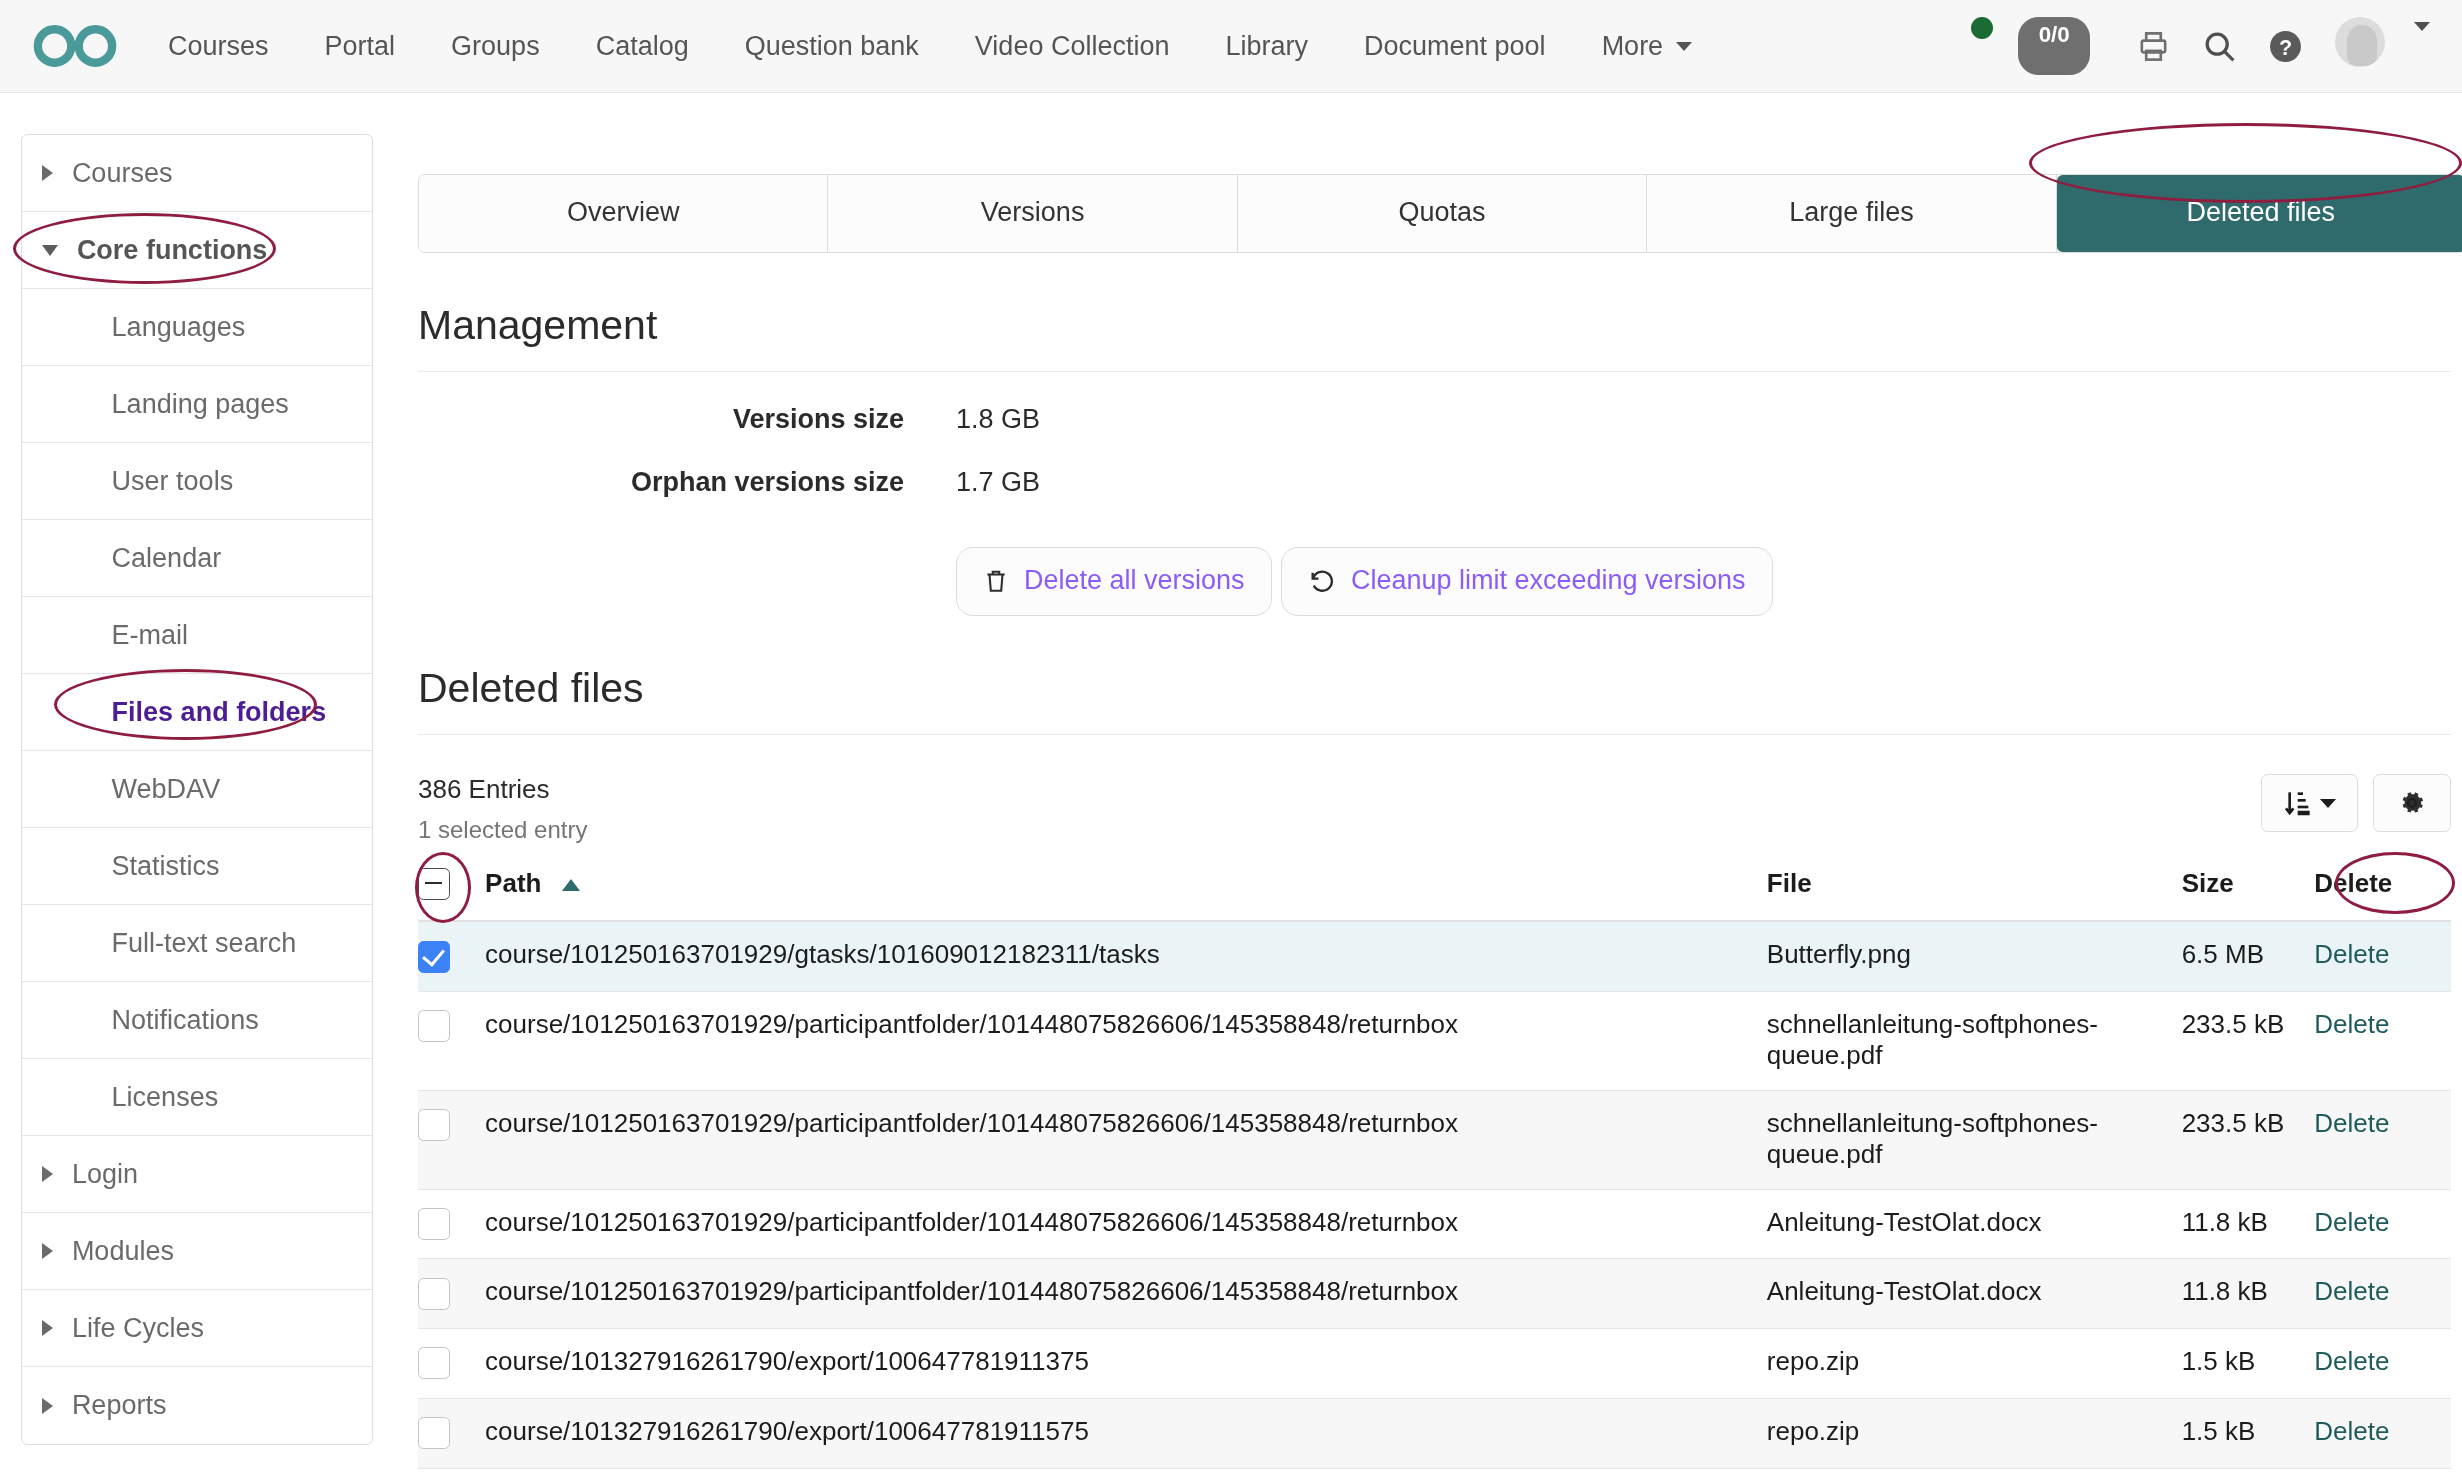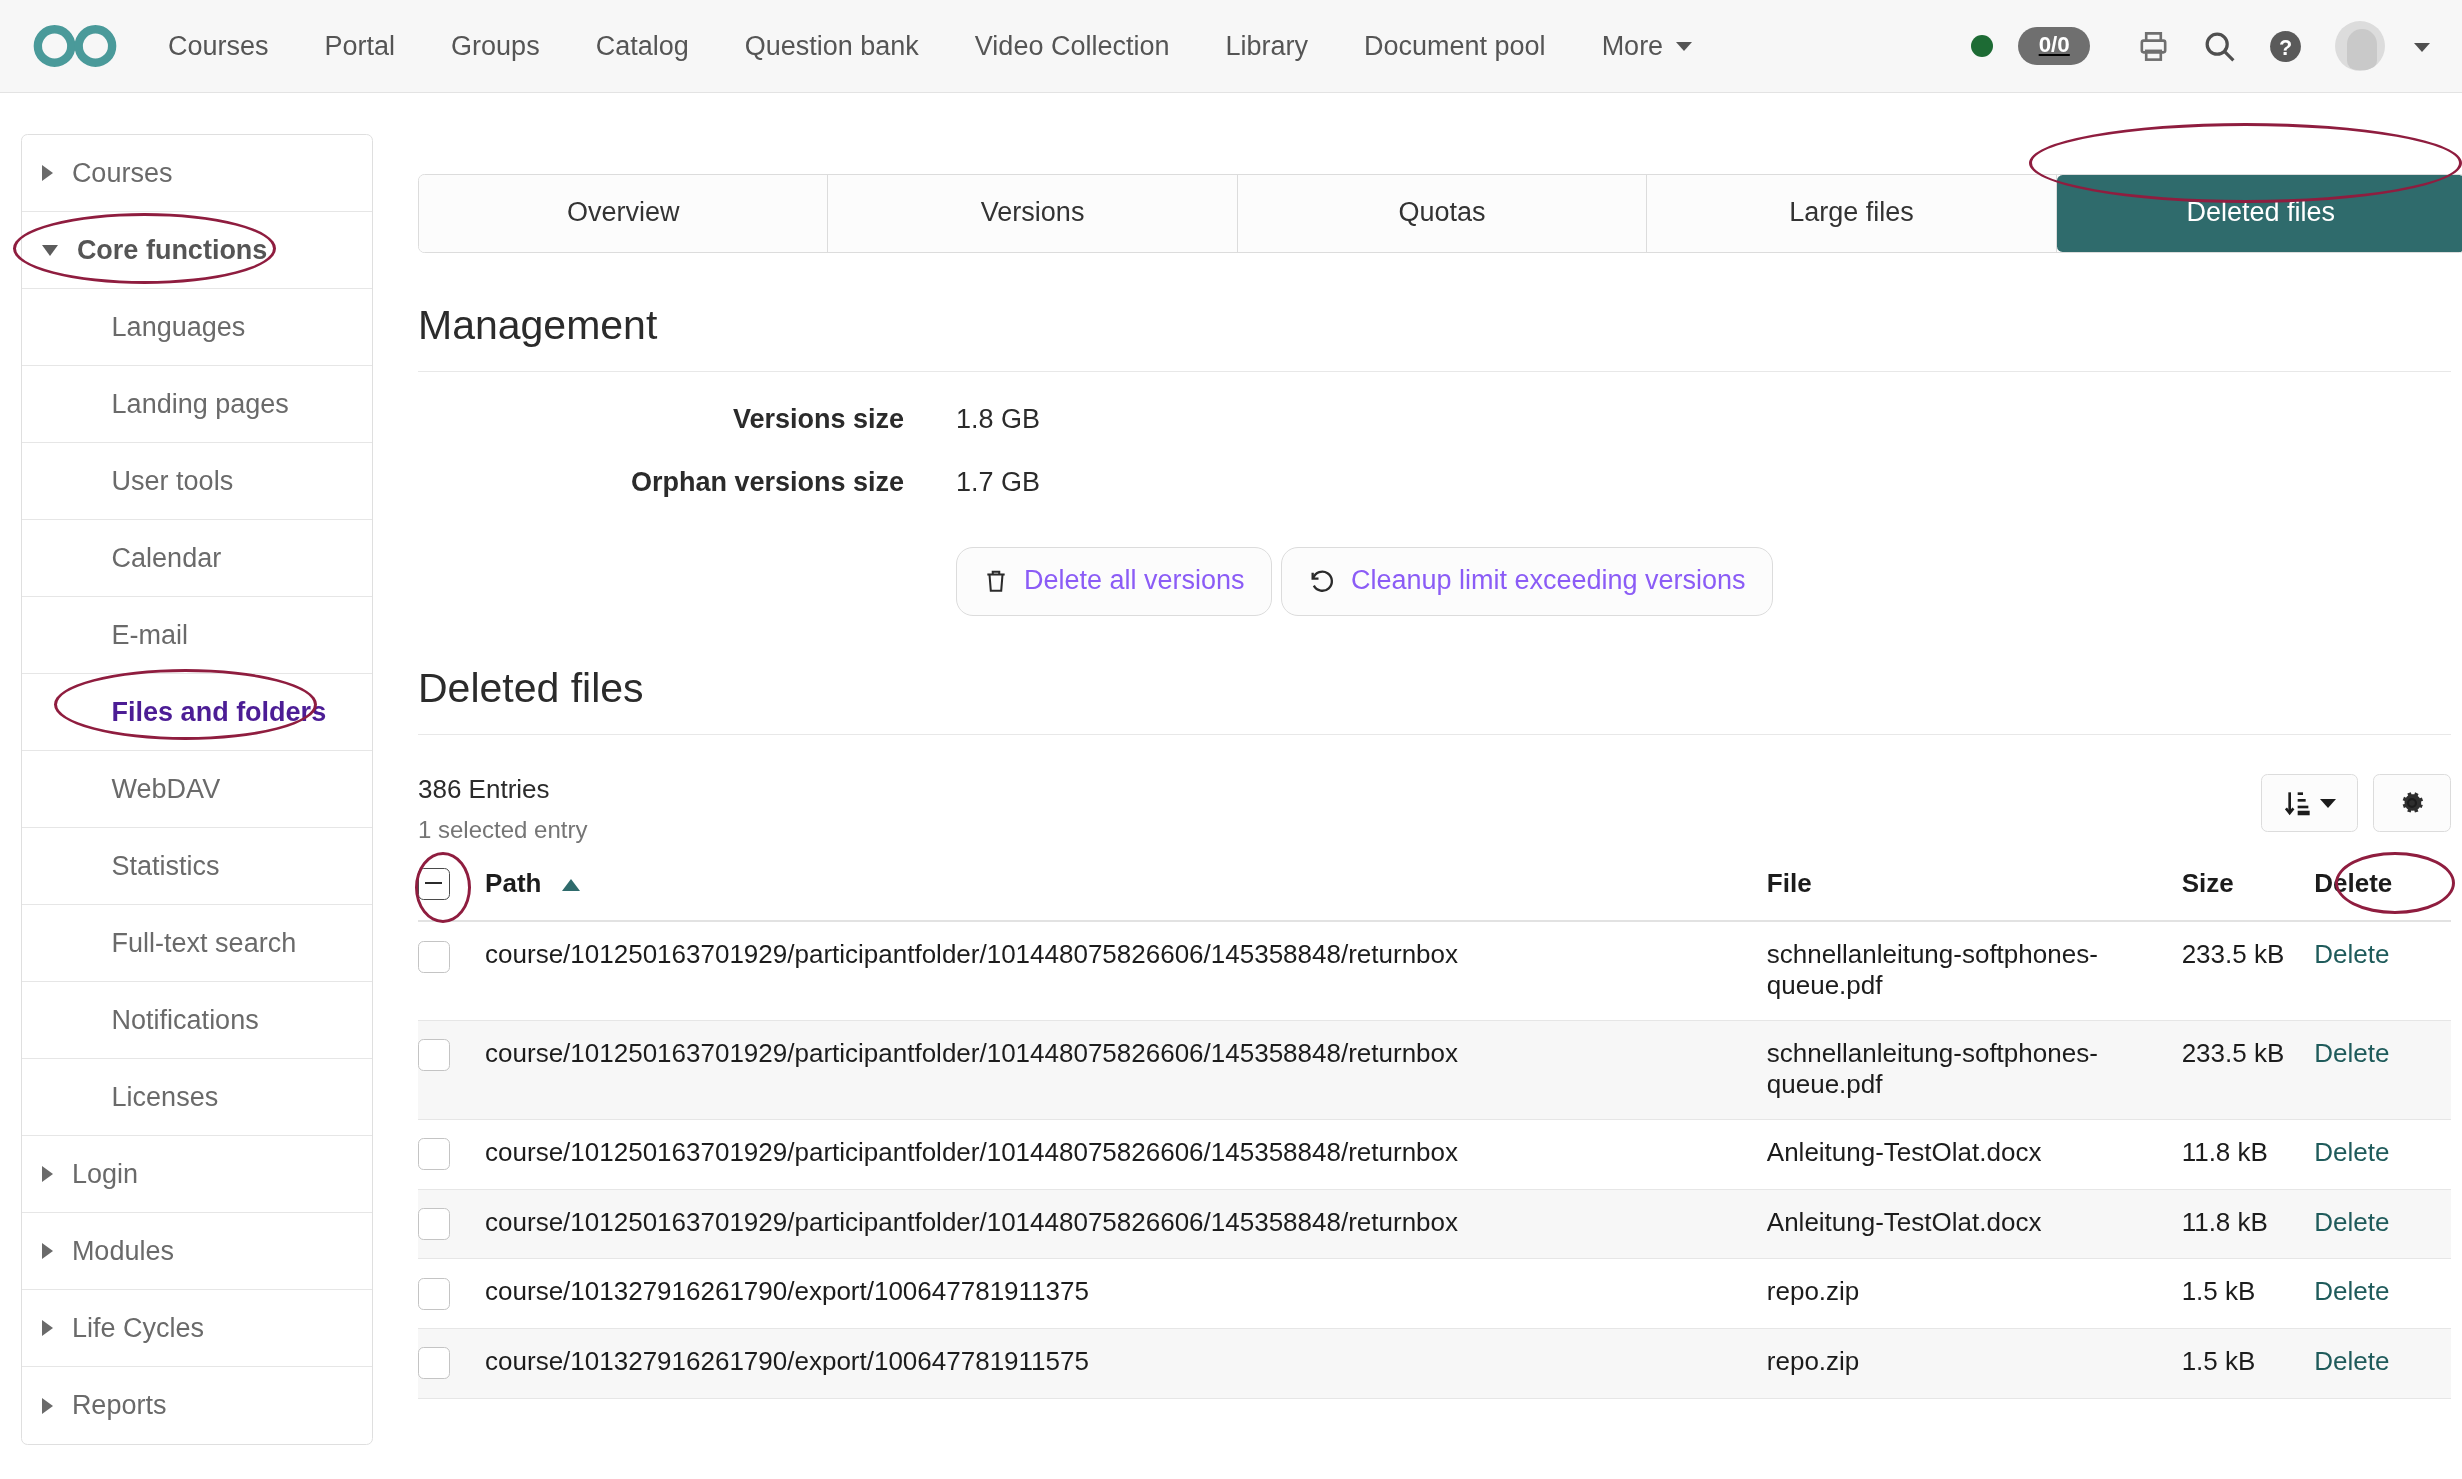--- a/index.html
+++ b/index.html
@@ -41,23 +41,22 @@
     text-decoration: none;
   }
   .nav-link.with-caret { display: flex; align-items: center; gap: 13px; }
   .caret-down {
     width: 0; height: 0;
     border-left: 8.4px solid transparent;
     border-right: 8.4px solid transparent;
     border-top: 9.3px solid #555;
   }
   .nav-right {
-    display: flex; align-items: center; gap: 8px;
+    display: flex; gap: 8px;
     flex: 0 0 auto;
-    text-decoration: underline;
   }
   .status-dot {
     width: 22.4px; height: 22.4px; border-radius: 50%;
     background: #1d6b34;
     margin-right: 17px;
   }
   .count-badge {
     background: #6f6f6f; color: #fff;
     font-size: 22.4px; font-weight: bold;
     border-radius: 20.6px;
@@ -554,20 +553,27 @@
             <th>
               <span>Path</span>
               <span class="sort-up"></span>
             </th>
             <th class="th-file">File</th>
             <th class="th-size">Size</th>
             <th class="th-del">Delete</th>
           </tr>
         </thead>
         <tbody>
+          <tr class="row-sel">
+            <td><span class="chk checked"></span></td>
+            <td>course/101250163701929/gtasks/101609012182311/tasks</td>
+            <td class="td-file">Butterfly.png</td>
+            <td class="td-size">6.5 MB</td>
+            <td class="td-del"><a class="del-link">Delete</a></td>
+          </tr>
           <tr>
             <td><span class="chk"></span></td>
             <td>course/101250163701929/participantfolder/101448075826606/145358848/returnbox</td>
             <td class="td-file">schnellanleitung-softphones-queue.pdf</td>
             <td class="td-size">233.5 kB</td>
             <td class="td-del"><a class="del-link">Delete</a></td>
           </tr>
           <tr class="row-alt">
             <td><span class="chk"></span></td>
             <td>course/101250163701929/participantfolder/101448075826606/145358848/returnbox</td>

